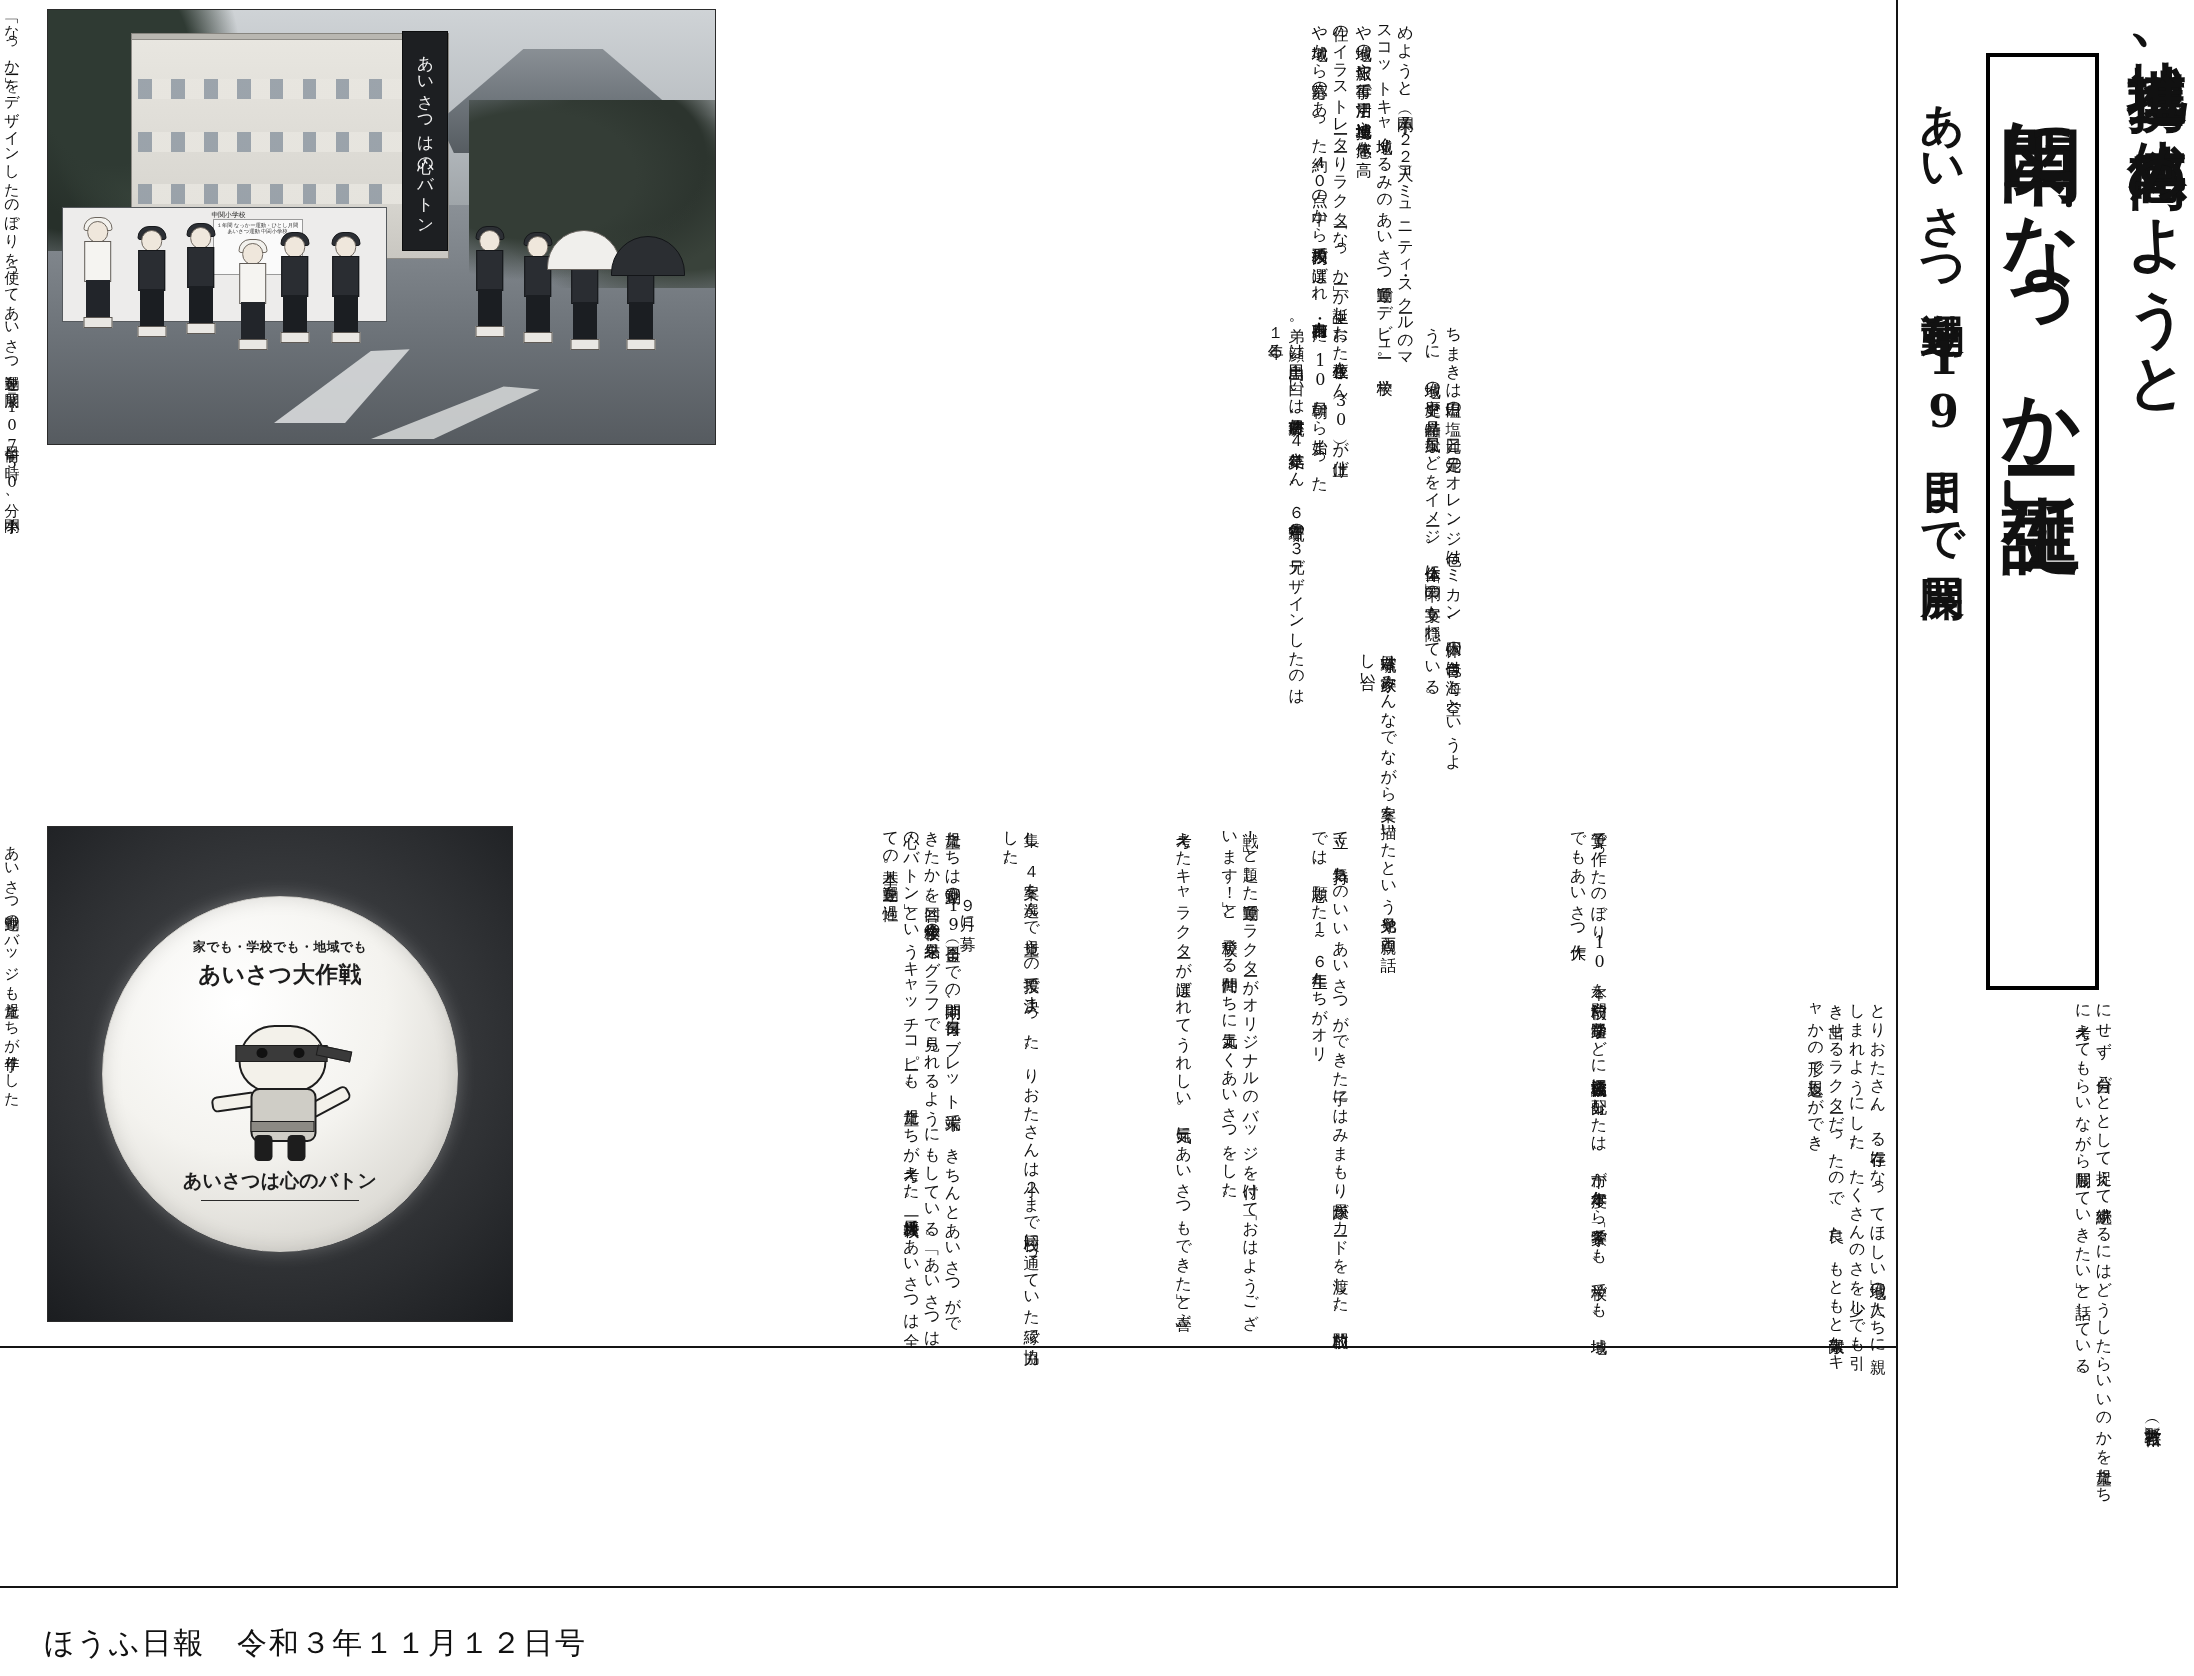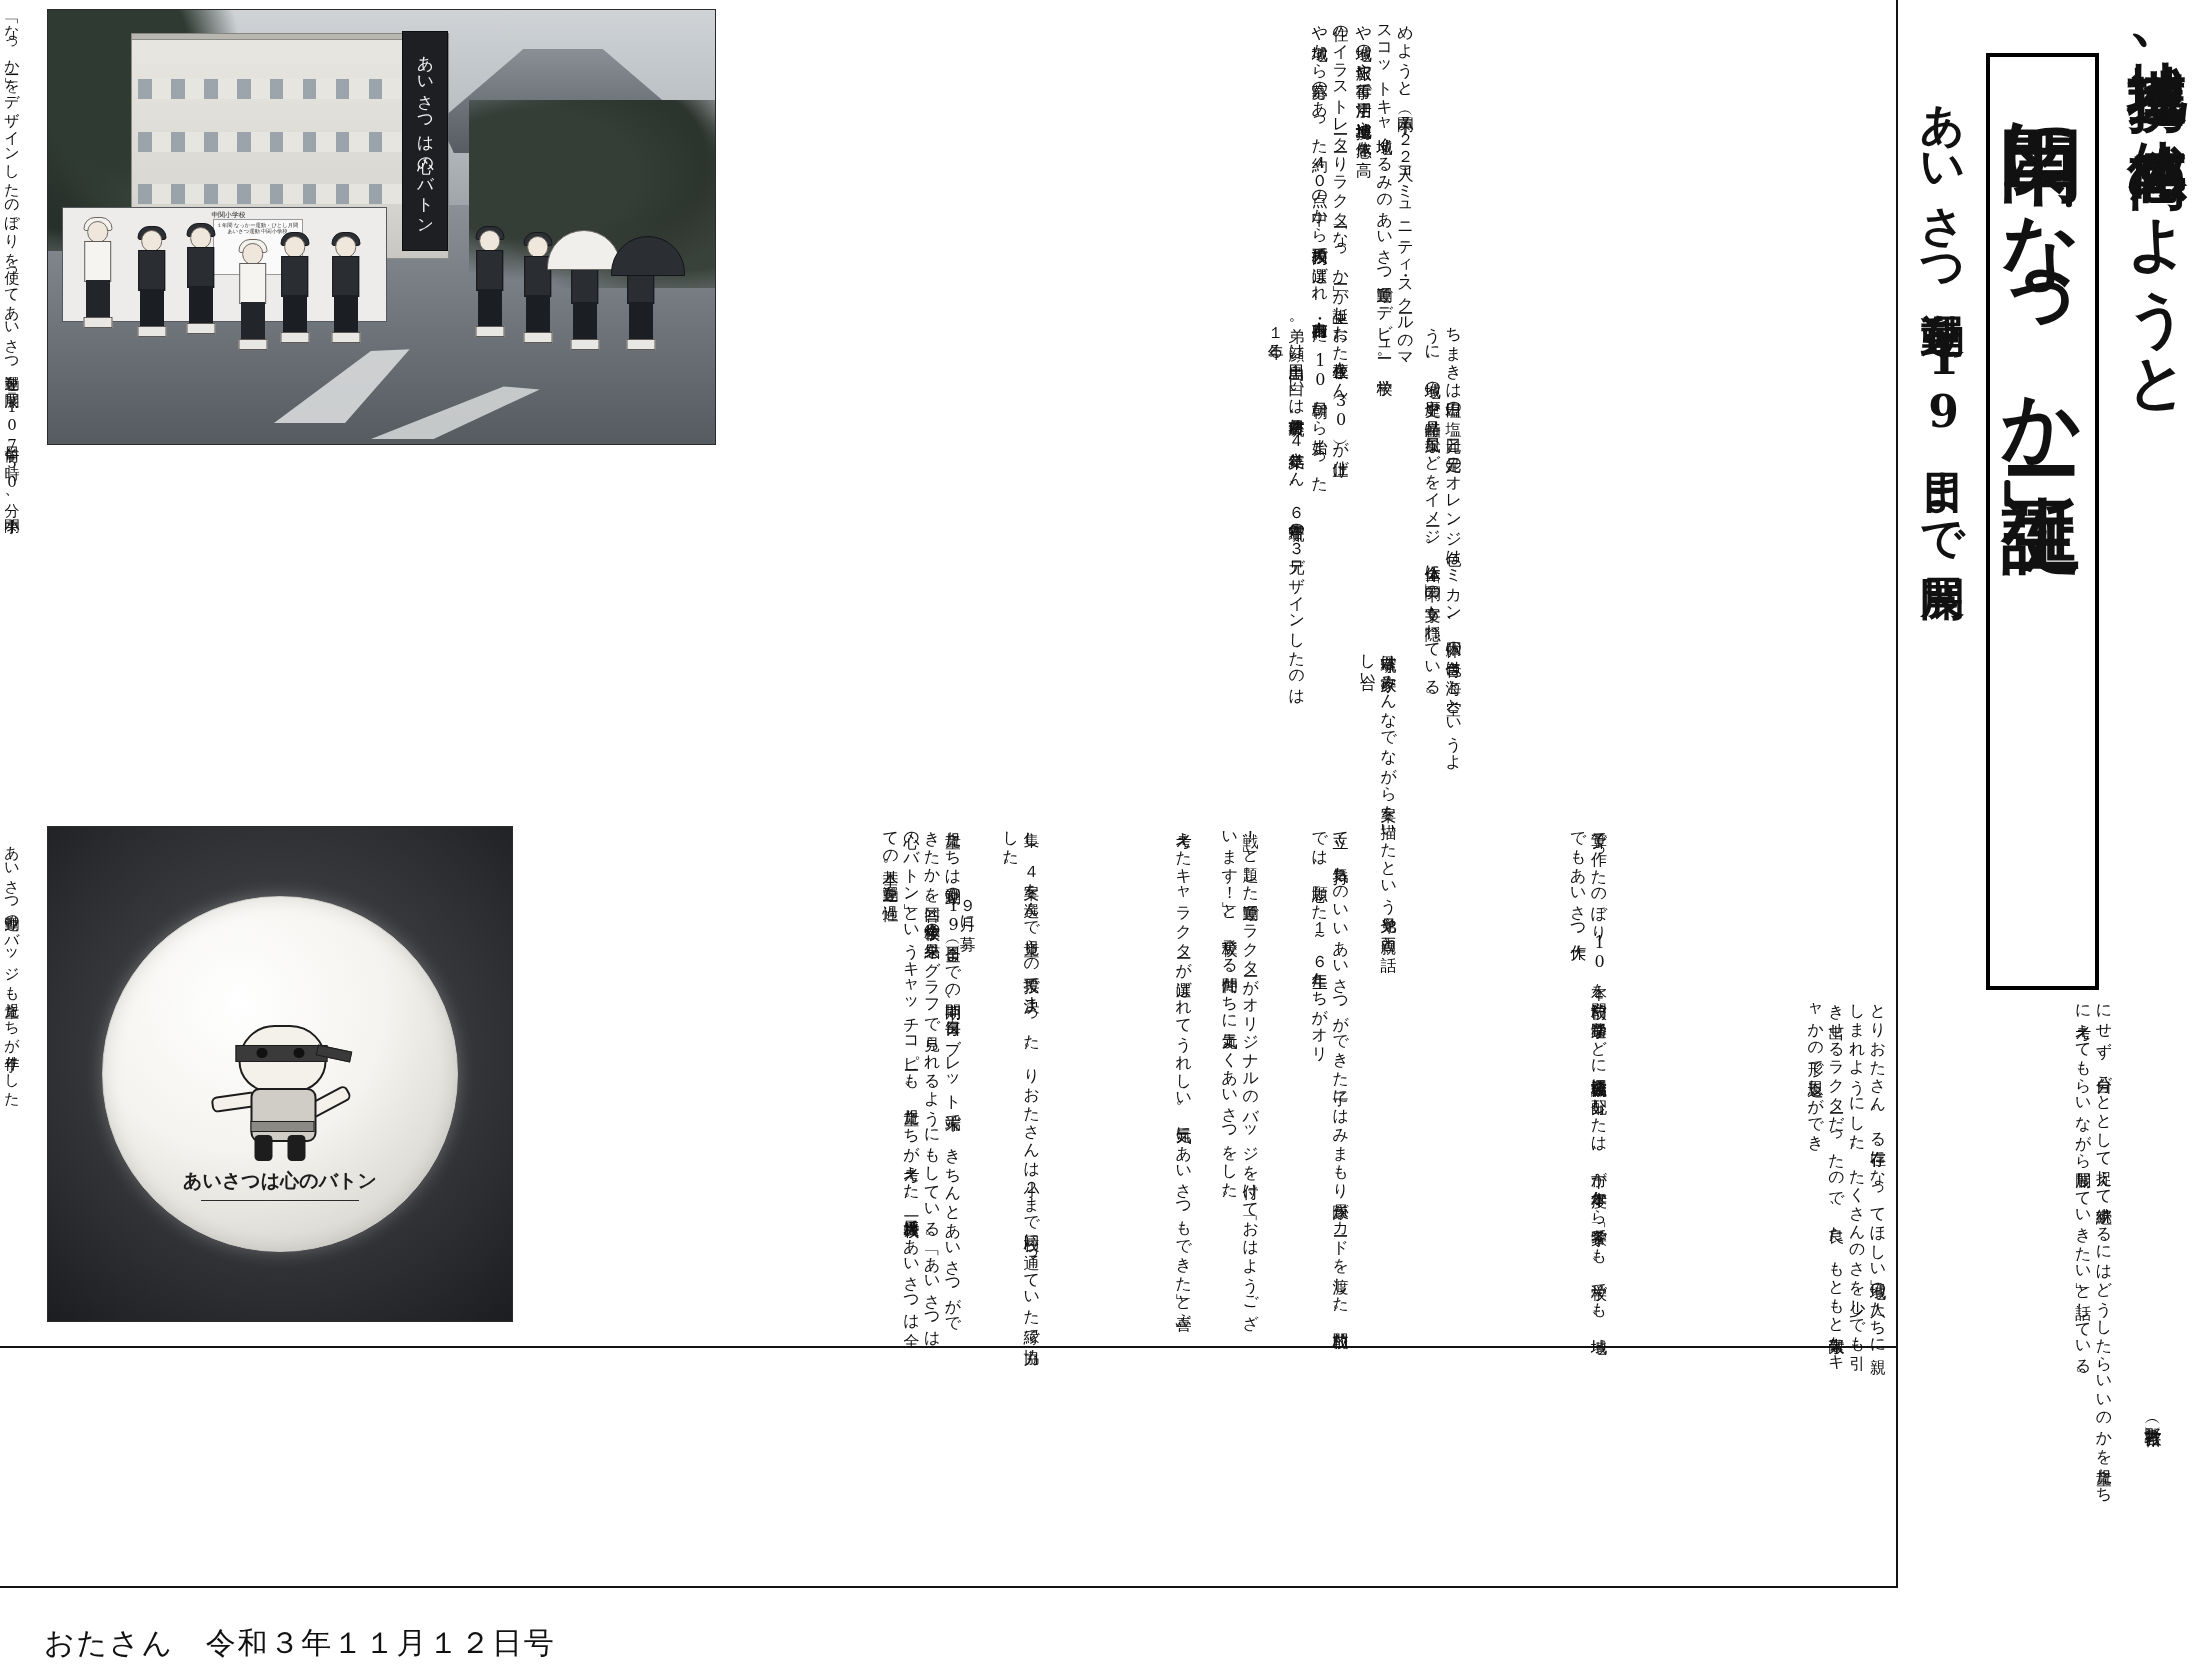--- a/index.html
+++ b/index.html
@@ -415,20 +415,24 @@
     <div class="umbrella" style="left:499px; top:220px;"></div>
     <div class="umbrella dark" style="left:563px; top:226px;"></div>
   </div>
 
   <div class="col" style="left:1.5px; top:13.5px; width:44px; height:805px;">
     <div class="vtext" style="font-size:15px; height:790px;">「なっかー」をデザインしたのぼりを使ってあいさつ運動を展開＝10日午前7時50分、中関小</div>
   </div>
 
   <div id="photo-badge">
     <div id="badge-circle">
+      <div class="arc-top">
+        <span class="small">家でも・学校でも・地域でも</span>
+        <span>あいさつ大作戦</span>
+      </div>
       <div id="nakkar">
         <div class="face"></div>
         <div class="band"></div>
         <div class="eye l"></div>
         <div class="eye r"></div>
         <div class="tail"></div>
         <div class="arm l"></div>
         <div class="arm r"></div>
         <div class="torso"></div>
         <div class="belt"></div>
@@ -493,15 +497,15 @@
   <div class="col" style="left:1715px; top:993px; width:173px; height:376px;">
     <div class="vtext" style="position:absolute; right:0; top:0; height:369px; width:173px;">とりおたさん。る存在になってほしい」地域の人たちに親しまれようにした。たくさんのさを少しでも引き出せるラクターだったので、良た。もともと素敵なキャかの形で恩返しができ</div>
   </div>
 
   <div class="col" style="left:1926px; top:993px; width:188px; height:527px;">
     <div class="vtext" style="position:absolute; right:0; top:0; height:519px; width:188px;">にせず、自分ごととして捉えて継続するにはどうしたらいいのかを児童たちに考えてもらいながら展開していきたい」と話している。</div>
   </div>
 
   <div id="byline" class="vtext">（吉野敦裕）</div>
 
-  <div id="footer">おたさん　令和３年１１月１２日号</div>
+  <div id="footer">ほうふ日報　令和３年１１月１２日号</div>
 </div>
 
 
 </body></html>

